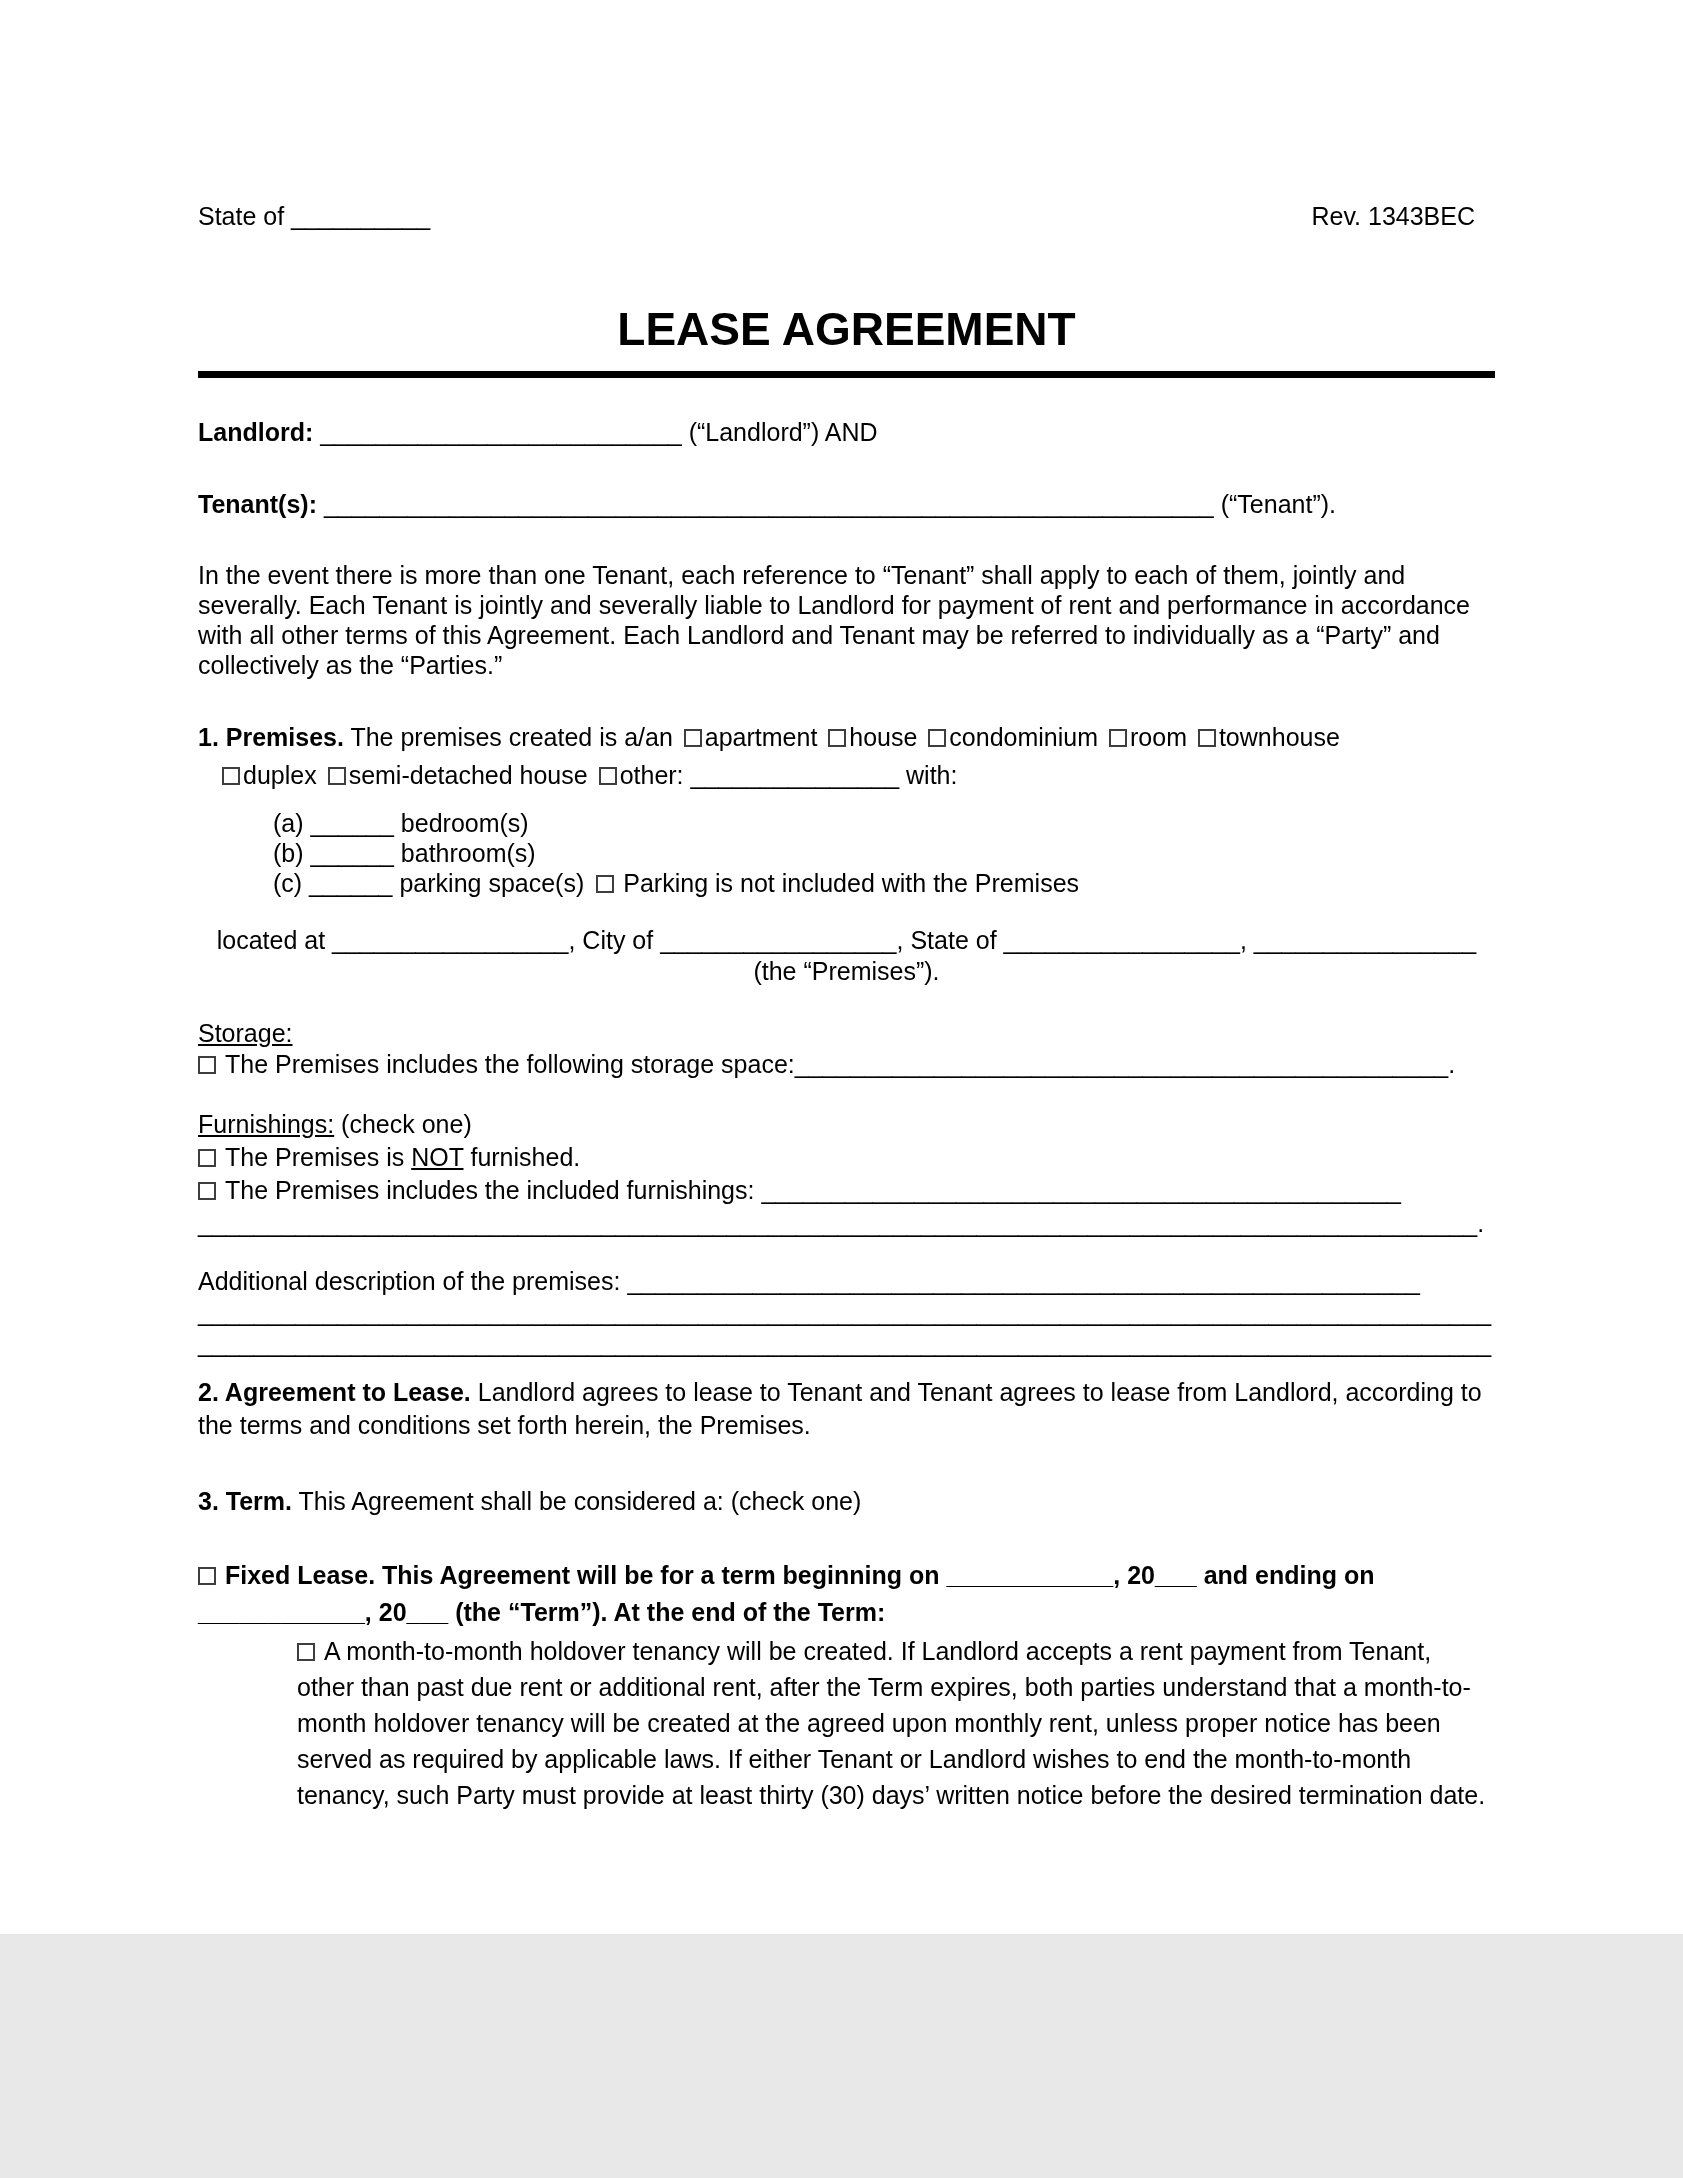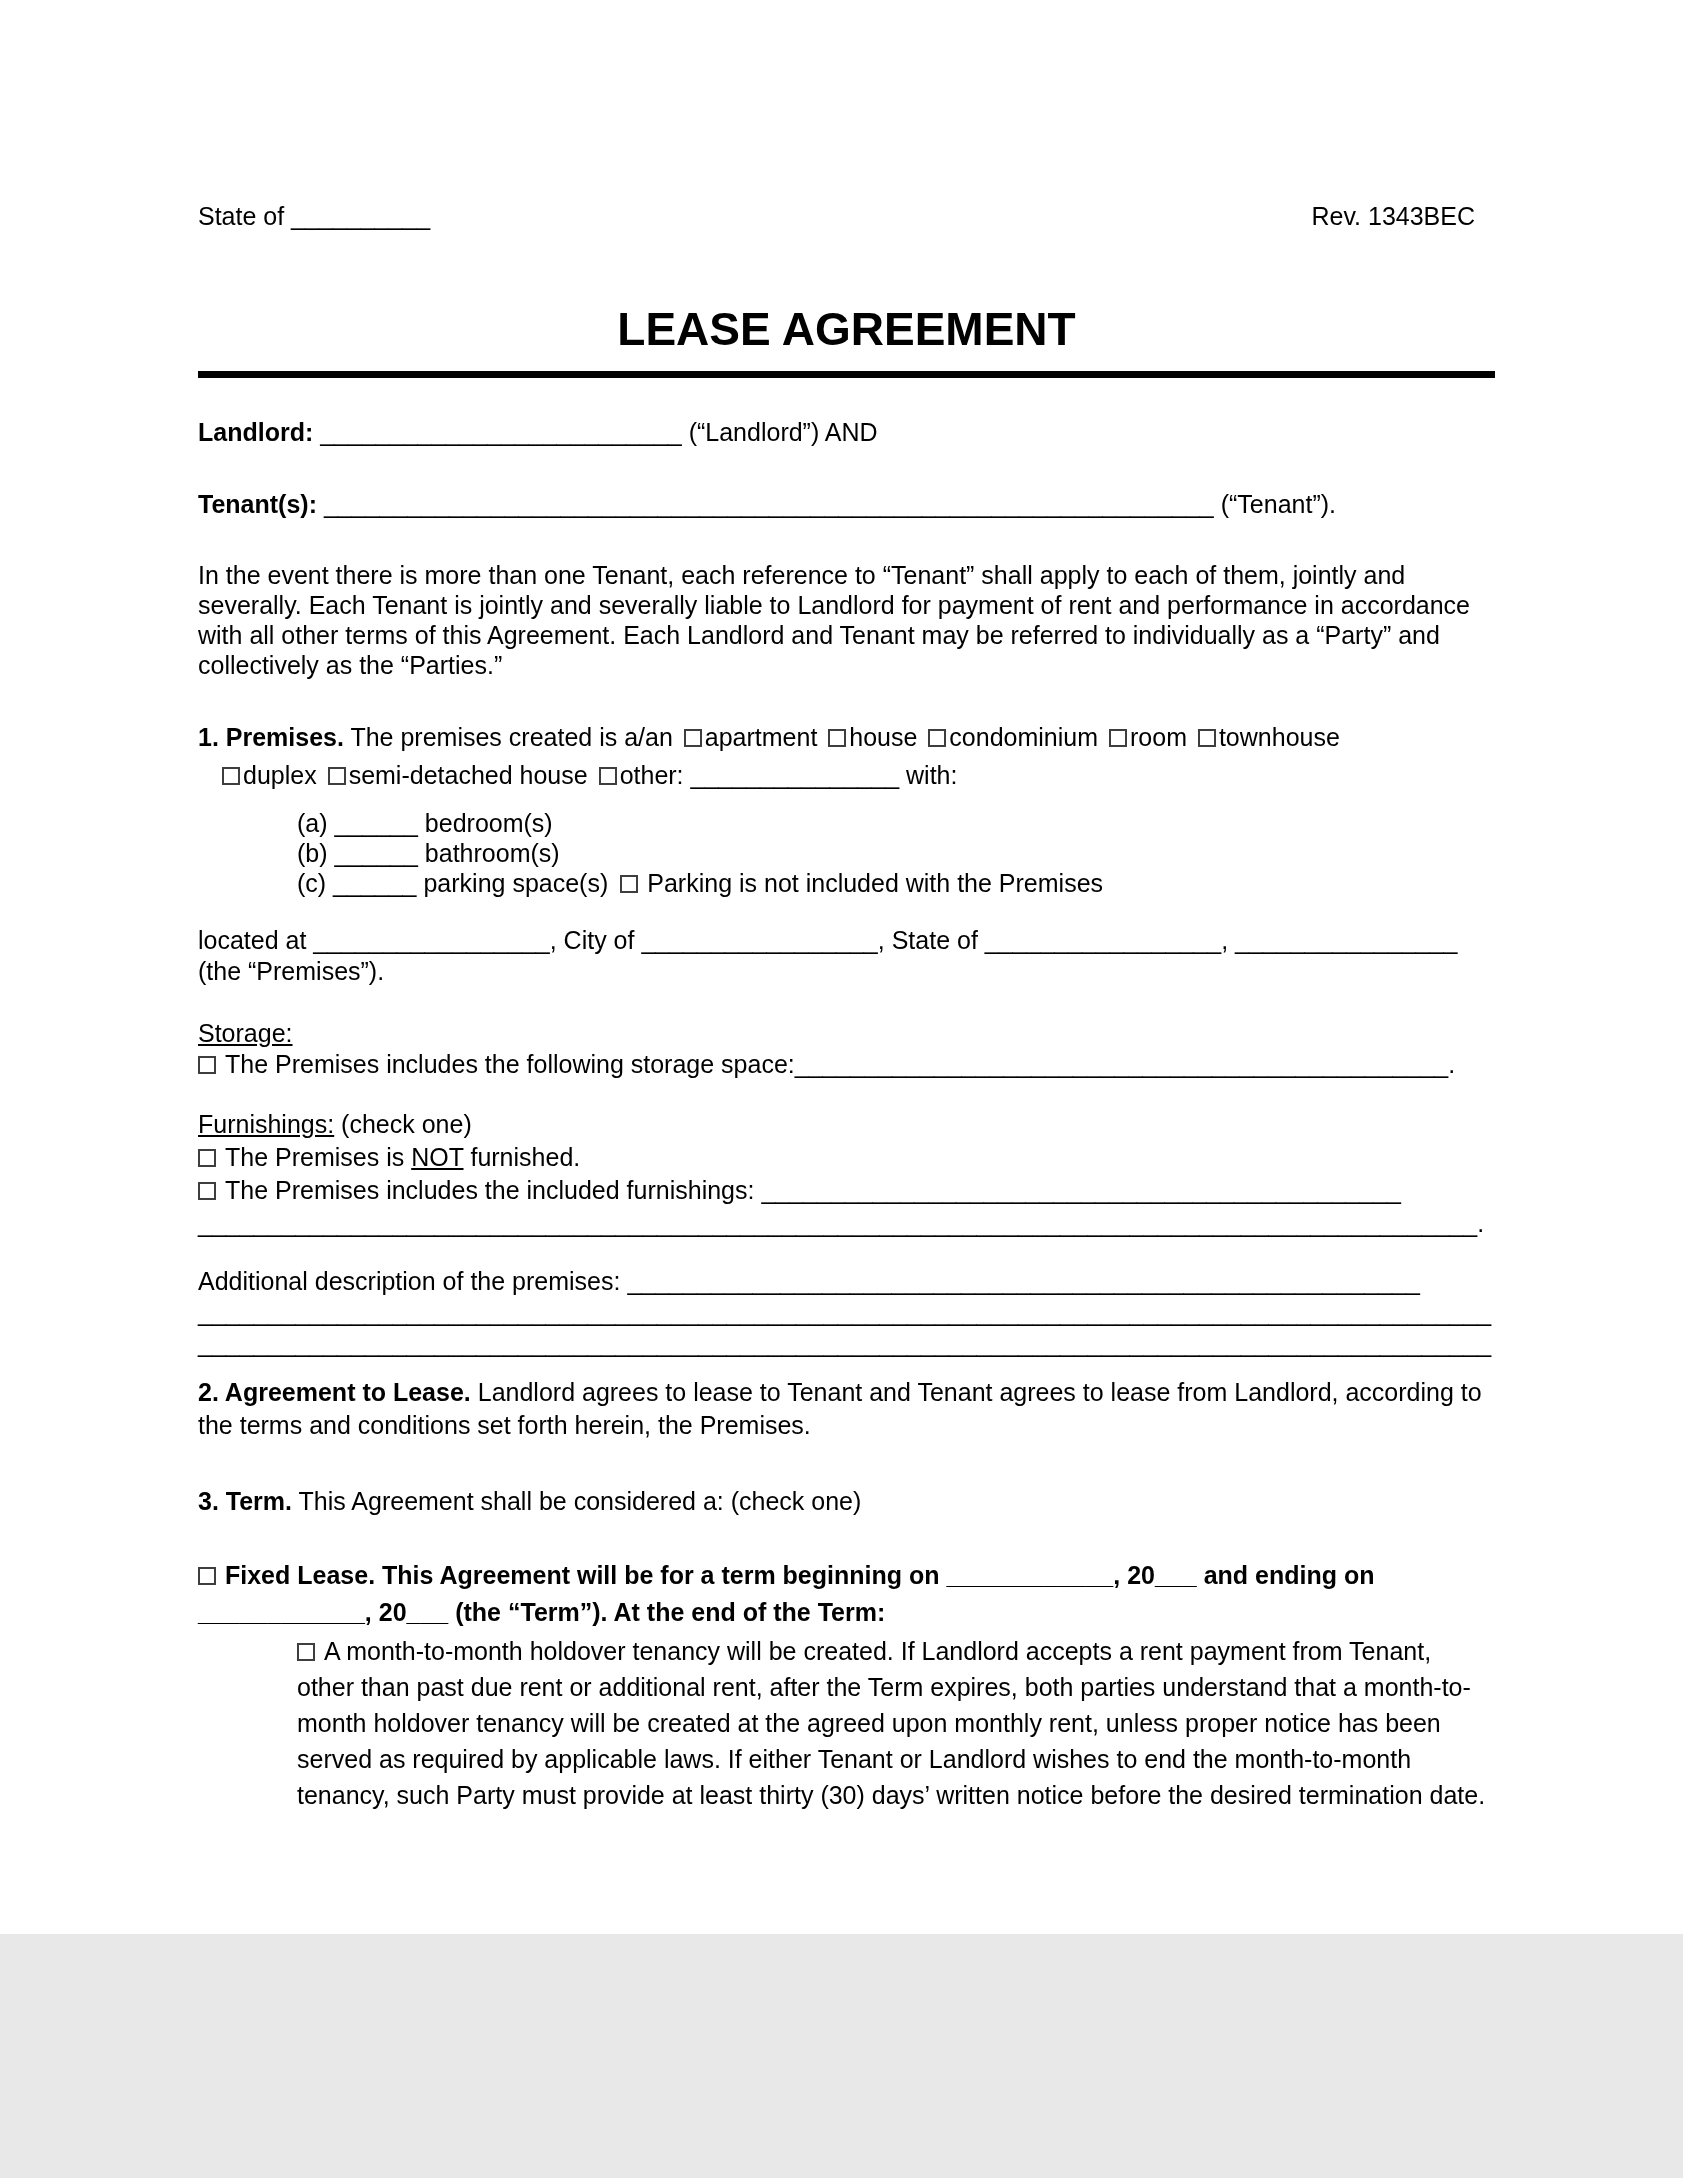--- a/index.html
+++ b/index.html
@@ -11,22 +11,22 @@
   .content{position:absolute;left:198px;top:201px;width:1297px;}
   .hdr-row{display:flex;justify-content:space-between;padding-right:20px;}
   .doc-title{margin-top:74px;text-align:center;font-size:46px;line-height:46px;font-weight:bold;}
   .rule{margin-top:19px;height:7px;background:#000;}
   p,.ln{margin:0;}
   .intro{margin-top:34px;}
   .m-landlord{margin-top:39px;}
   .m-tenant{margin-top:41px;}
   .joint{margin-top:40px;line-height:30px;}
   .sec1{margin-top:38px;line-height:38px;}
-  .abc{margin-top:14px;margin-left:99px;line-height:30px;}
-  .located{margin-top:27px;line-height:31px;}
+  .abc{margin-top:14px;margin-left:75px;line-height:30px;}
+  .located{margin-top:27px;line-height:31px;text-align:center;}
   .storage-h{margin-top:31px;}
   .furn{margin-top:28px;line-height:33px;}
   .addl{margin-top:26px;line-height:31px;}
   .sec2{margin-top:17px;line-height:33px;}
   .sec3{margin-top:44px;}
   .fixed{margin-top:40px;line-height:37px;font-weight:bold;}
   .m2m{margin-top:2px;margin-left:99px;width:1193px;line-height:36px;}
   .u{text-decoration:underline;}
   b{font-weight:bold;}
   .cb{

